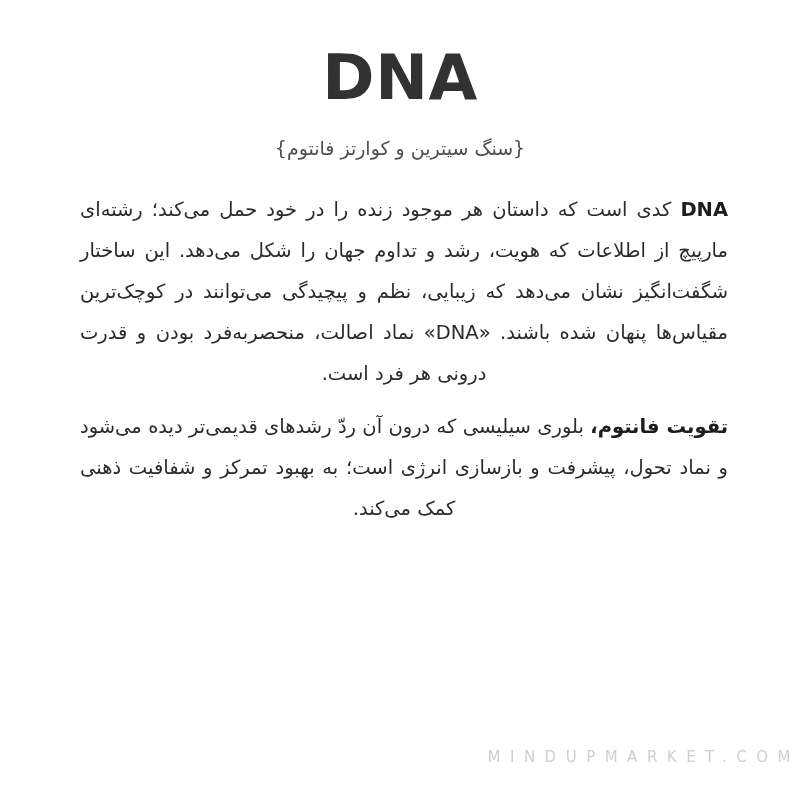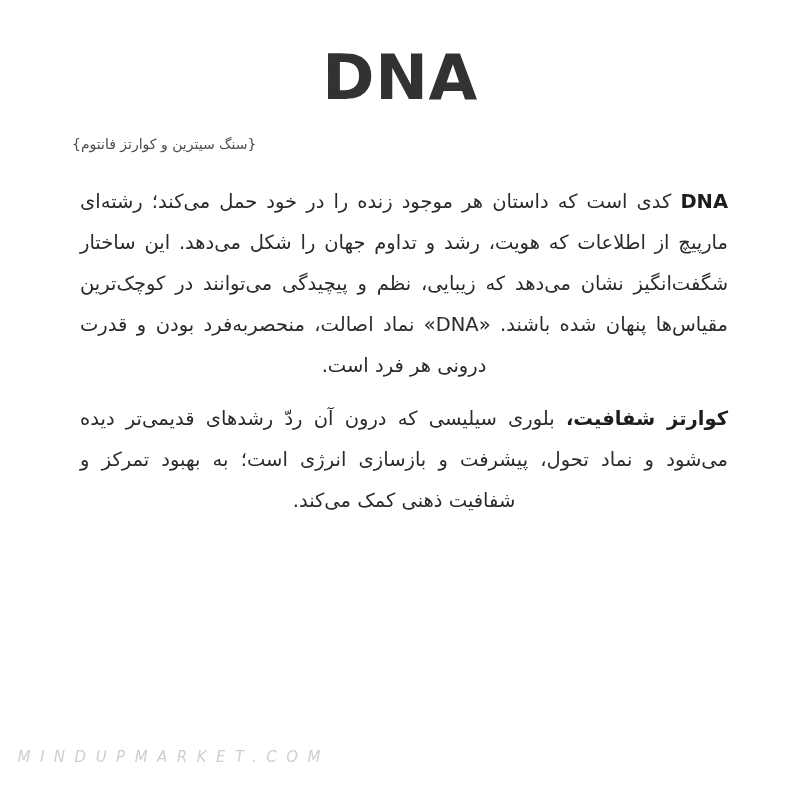--- a/index.html
+++ b/index.html
@@ -43,27 +43,27 @@
     margin: 0;
     padding: 0 0 2px 0;
     direction: ltr;
     unicode-bidi: isolate;
   }
 
   .subtitle {
     direction: rtl;
     unicode-bidi: isolate;
     font-family: "DejaVu Sans", "Liberation Sans", sans-serif;
-    font-size: 14px;
+    font-size: 19px;
     font-weight: 400;
     color: #4e4e4e;
     line-height: 1.6;
     margin: 22px 0 0 0;
     padding: 0;
-    text-align: left;
+    text-align: center;
   }
 
   
   .article {
     margin-top: 26px;
     direction: rtl;
     text-align: justify;
     text-align-last: center;
   }
 
@@ -94,23 +94,22 @@
     unicode-bidi: isolate;
     font-weight: 700;
   }
 
   
   .footer {
     position: absolute;
     left: 8px;
     right: 0;
     bottom: 34px;
-    text-align: left;
+    text-align: right;
     direction: ltr;
-    font-style: italic;
   }
 
   .footer-wordmark {
     display: inline-block;
     font-family: "DejaVu Sans", "Liberation Sans", sans-serif;
     font-size: 15px;
     font-weight: 400;
     color: #cfcfd2;
     letter-spacing: 9.5px;
     text-indent: 9.5px;
@@ -131,21 +130,21 @@
   </header>
 
   <main class="article">
 
     <p class="para">
       <span class="lead latin">DNA</span><span> کدی است که داستان هر موجود زنده را در خود حمل می‌کند؛ رشته‌ای مارپیچ از اطلاعات که هویت، رشد و تداوم جهان را شکل می‌دهد. این ساختار شگفت‌انگیز نشان می‌دهد که زیبایی، نظم و پیچیدگی می‌توانند در کوچک‌ترین مقیاس‌ها پنهان شده باشند. «DNA» نماد اصالت، منحصربه‌فرد بودن و قدرت درونی هر فرد است.</span>
     </p>
 
 
     <p class="para">
-      <span class="lead">کوارتز شفافیت،</span><span> بلوری سیلیسی که درون آن ردّ رشدهای قدیمی‌تر دیده می‌شود و نماد تحول، پیشرفت و بازسازی انرژی است؛ به بهبود تمرکز و شفافیت ذهنی کمک می‌کند.</span>
+      <span class="lead">تقویت فانتوم،</span><span> بلوری سیلیسی که درون آن ردّ رشدهای قدیمی‌تر دیده می‌شود و نماد تحول، پیشرفت و بازسازی انرژی است؛ به بهبود تمرکز و شفافیت ذهنی کمک می‌کند.</span>
     </p>
 
   </main>
 
 </div>
 
 <footer class="footer">
   <span class="footer-wordmark">MINDUPMARKET.COM</span>
 </footer>
 

